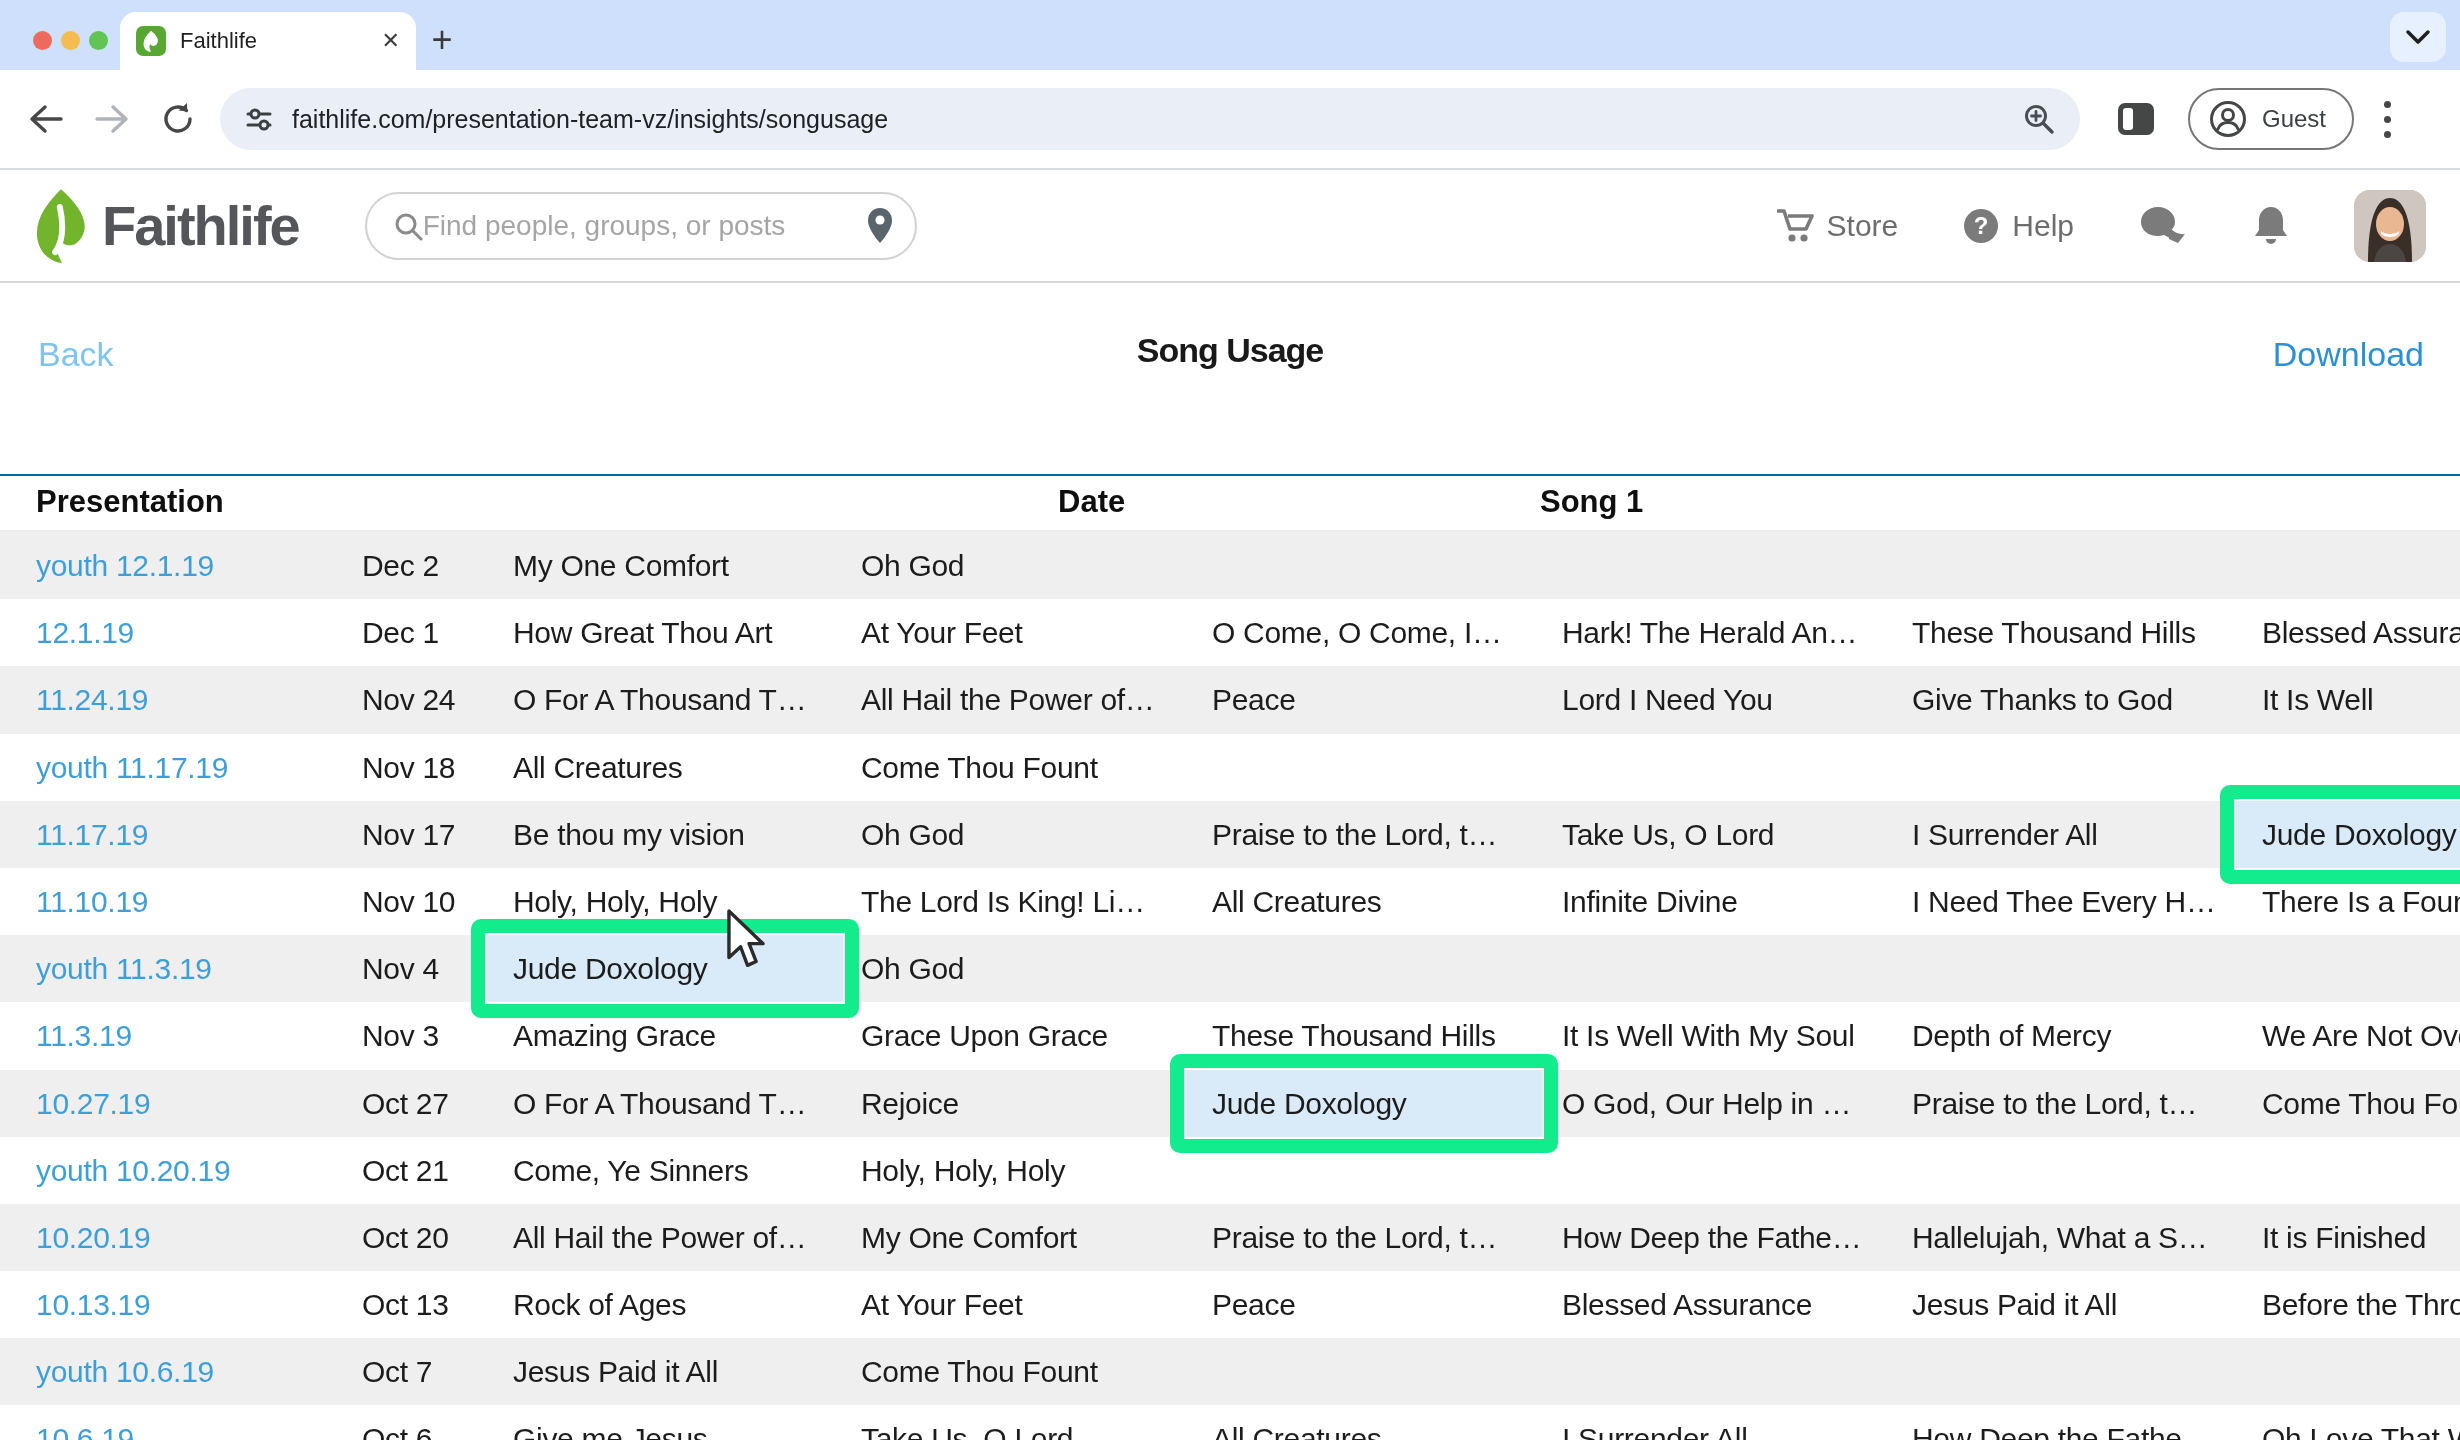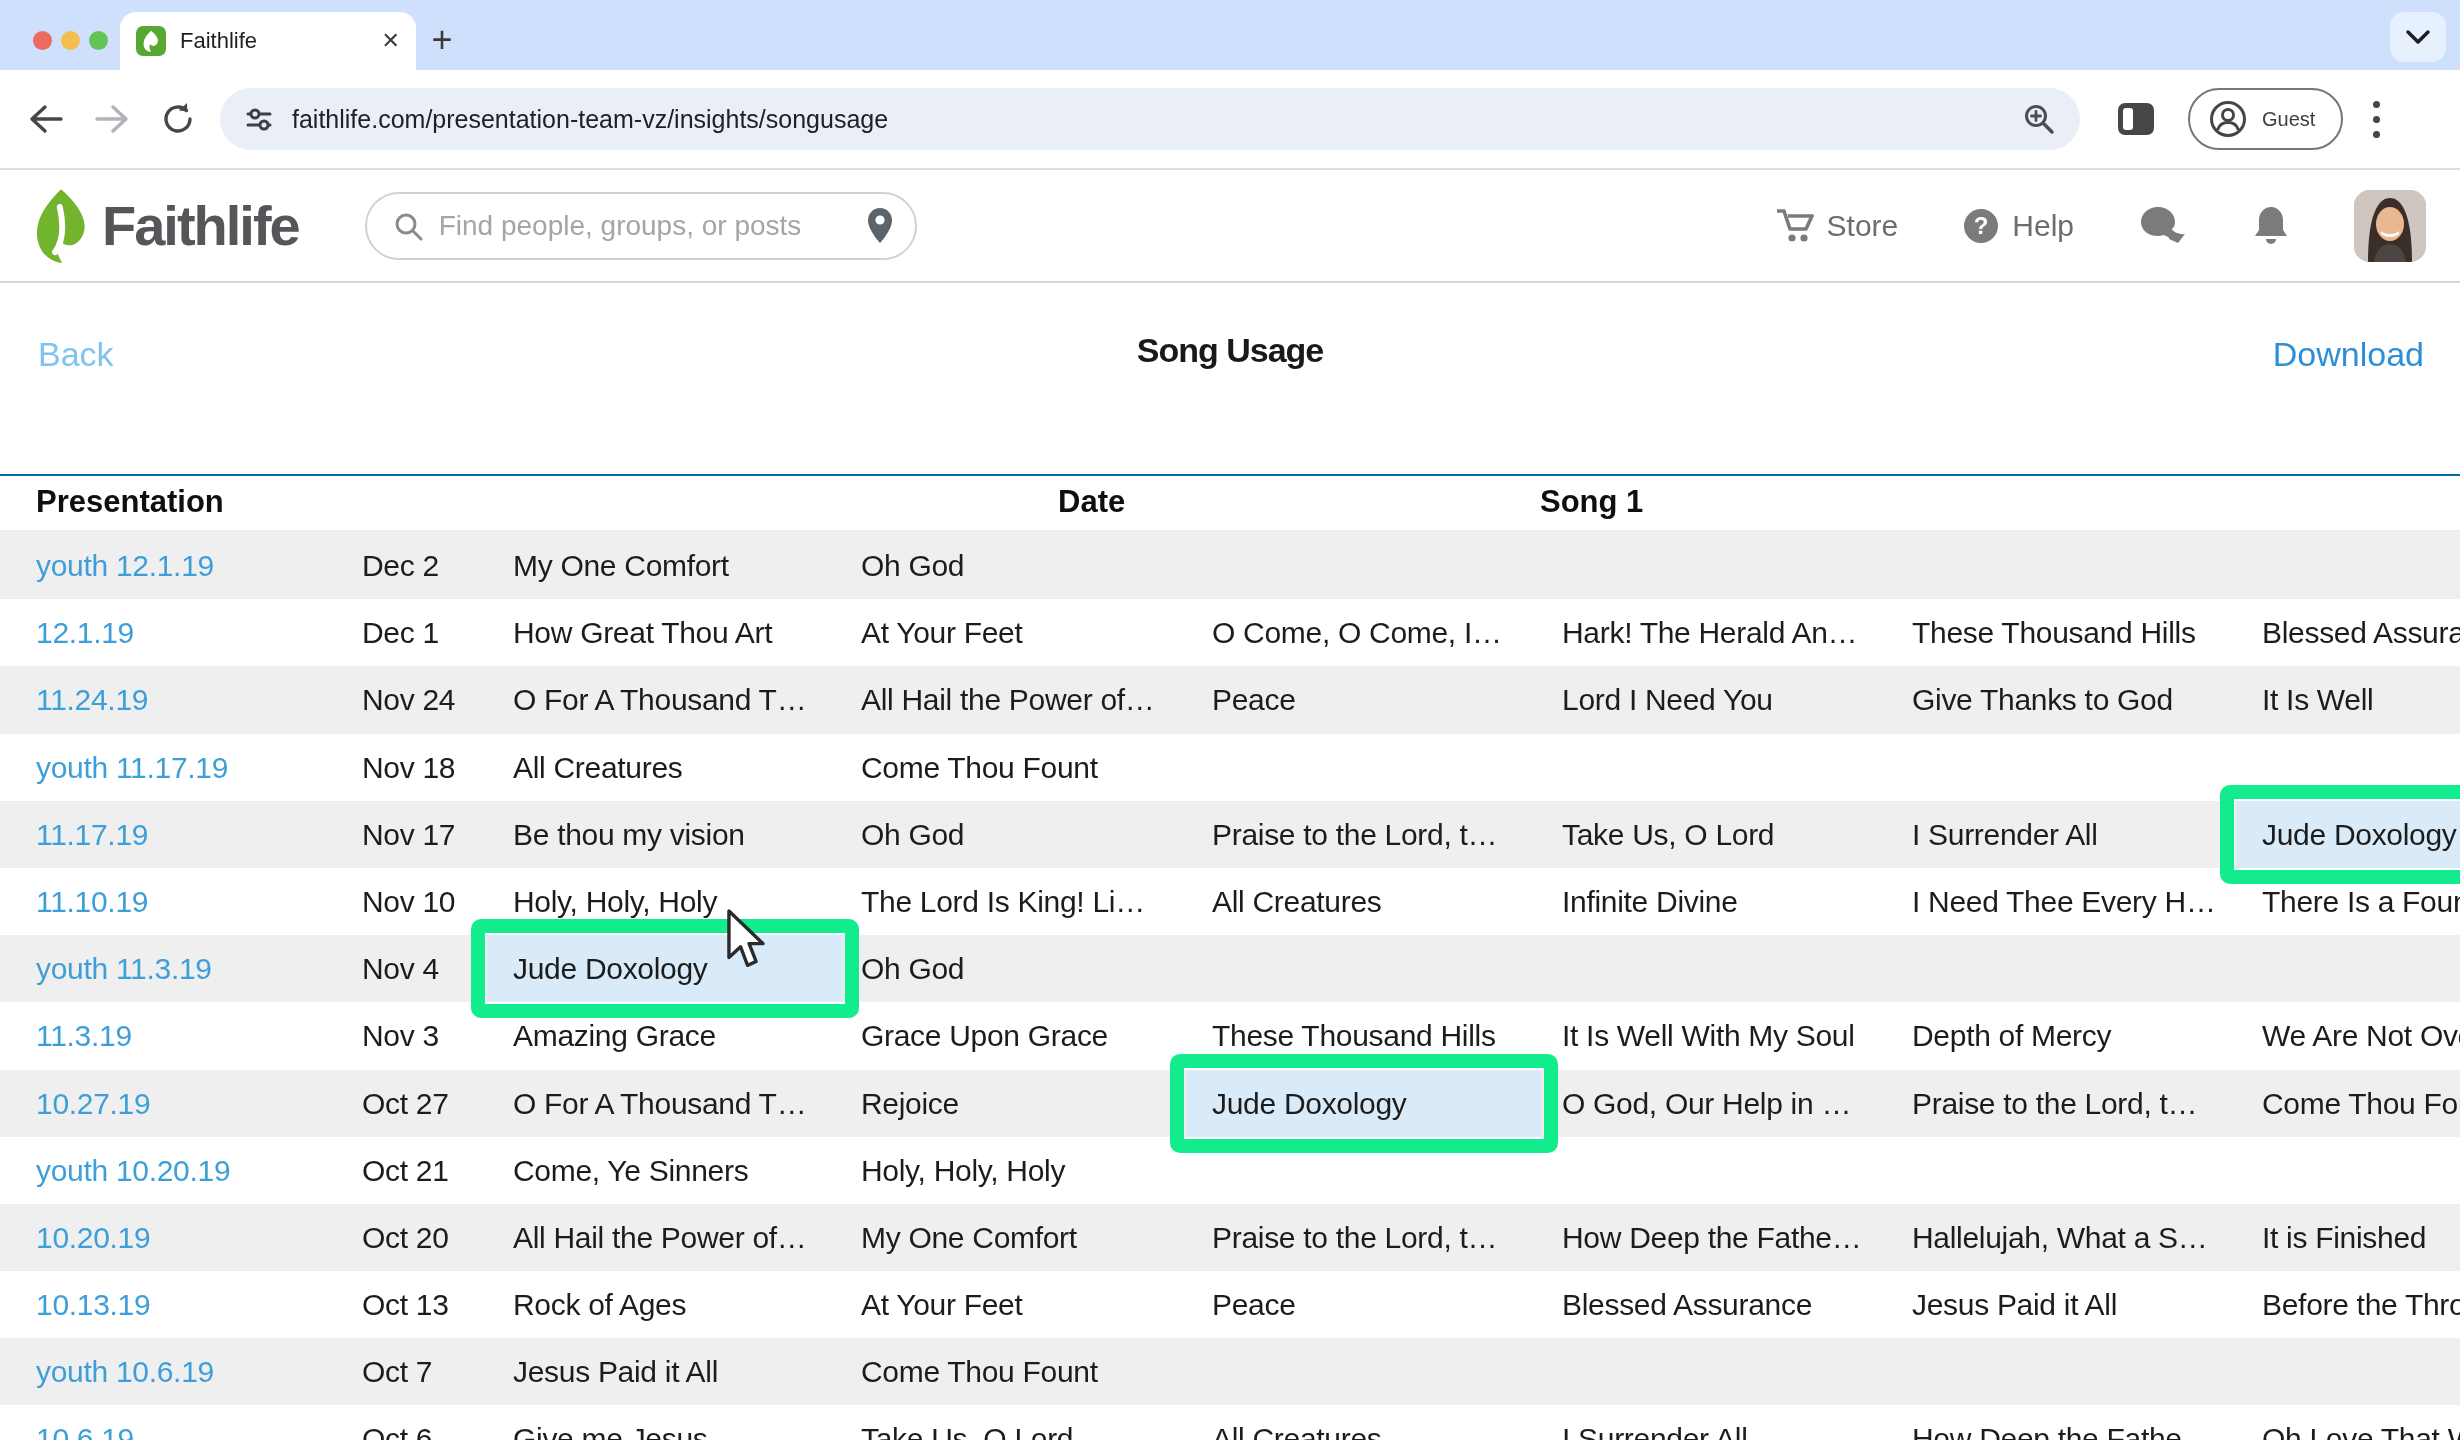--- a/index.html
+++ b/index.html
@@ -28,33 +28,33 @@
     display:flex; align-items:center; }
   .nav-ic { margin-left:26px; width:40px; height:40px; display:flex; align-items:center; justify-content:center; }
   .urlbar { position:relative; margin-left:22px; width:1860px; height:62px; background:#e9eef7;
     border-radius:31px; display:flex; align-items:center; padding:0 24px; }
   .url-text { font-size:25px; color:#202124; margin-left:18px; flex:1 1 auto; white-space:nowrap; overflow:hidden; }
   .sidepanel { width:36px; height:32px; background:#454746; border-radius:7px; position:relative; margin-left:38px; }
   .sidepanel::before { content:''; position:absolute; left:5px; top:5px; bottom:5px; width:10px;
     background:#fff; border-radius:3px; }
   .guest { margin-left:34px; height:62px; border:2.5px solid #747775; border-radius:32px;
     display:flex; align-items:center; padding:0 26px 0 18px; }
-  .guest-label { font-size:20px; color:#3c4043; margin-left:14px; }
+  .guest-label { font-size:24px; color:#3c4043; margin-left:14px; }
   .dots { margin-left:30px; margin-right:26px; display:flex; flex-direction:column; gap:8px; }
   .dots span { width:7px; height:7px; border-radius:50%; background:#454746; }
 
   
   .siteheader { position:relative; height:113px; background:#fff; border-bottom:2px solid #d7d7d7;
     display:flex; align-items:center; }
   .logo { display:flex; align-items:center; margin-left:30px; }
   .logo-word { font-size:56px; font-weight:bold; color:#54565a; letter-spacing:-2px; margin-left:10px; }
   .search { position:relative; margin-left:66px; width:552px; height:68px; border:2px solid #d2d2d2;
     border-radius:34px; background:#fff; display:flex; align-items:center; padding:0 20px 0 26px; }
   .search input { border:none; outline:none; flex:1 1 auto; font-size:28px; color:#8b5cf6;
-    font-family:inherit; margin-left:16px; background:transparent; }
+    font-family:inherit; background:transparent; }
   .search input::placeholder { color:#a5a5a5; }
   .hdr-right { position:absolute; right:34px; display:flex; align-items:center; gap:64px; }
   .hdr-item { display:flex; align-items:center; gap:12px; color:#6d6d6d; font-size:30px; }
   .avatar { width:72px; height:72px; border-radius:16px; overflow:hidden; background:#cfc6bf; position:relative; }
 
   
   .pagebar { position:relative; height:193px; background:#fff; border-bottom:2px solid #0369a1; }
   .back-link { position:absolute; left:38px; top:52px; font-size:34px; color:#7fc3ef; }
   .page-title { position:absolute; left:0; right:0; top:48px; text-align:center; font-size:34px;
     font-weight:600; color:#191919; letter-spacing:-1px; }

